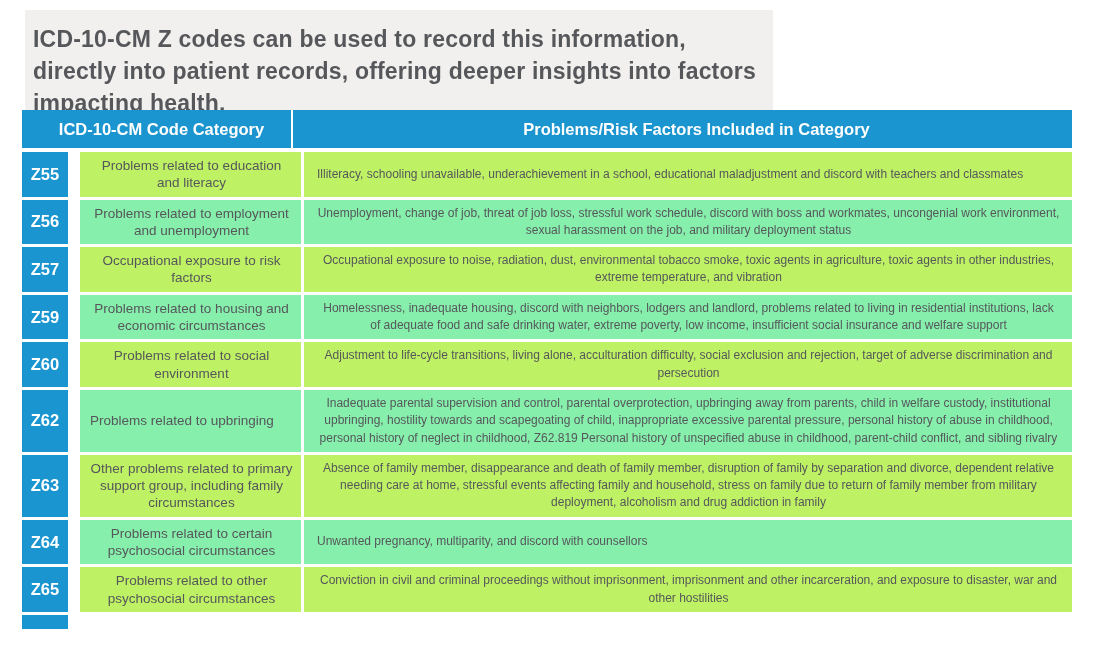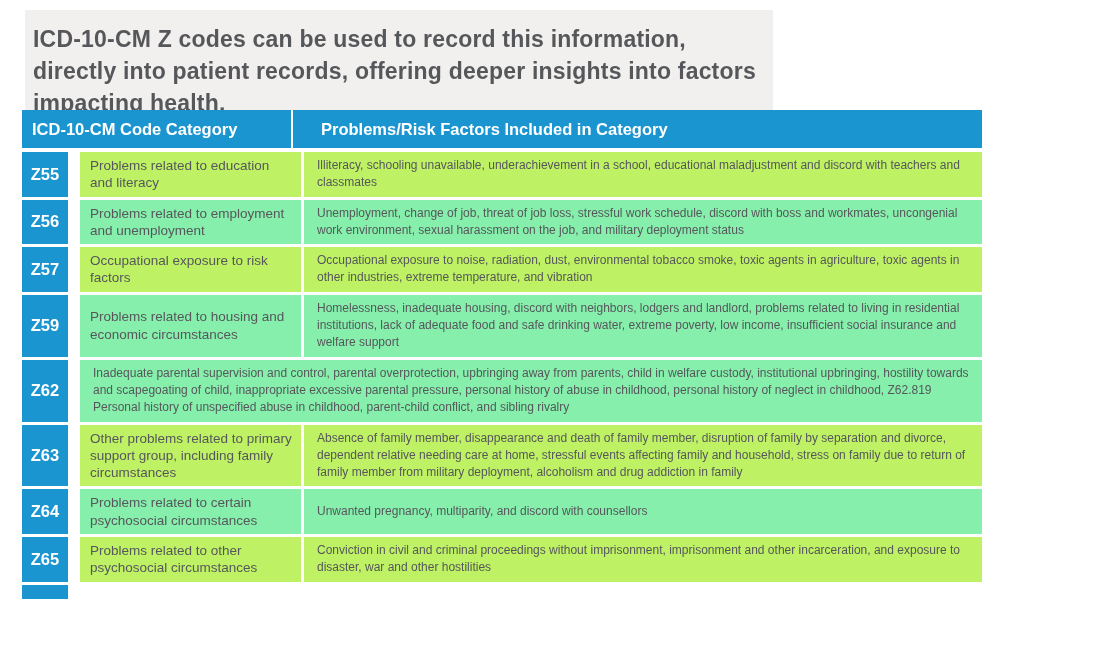--- a/index.html
+++ b/index.html
@@ -17,21 +17,22 @@
     color: #56575b;
     font-size: 23px;
     font-weight: bold;
     line-height: 32px;
     padding: 13px 10px 13px 8px;
     letter-spacing: 0.2px;
   }
   .z-table {
     position: absolute;
     left: 22px; top: 110px;
-    width: 960px;
+    width: 1050px;
+    text-align: center;
   }
   .thead {
     display: flex;
     background: #1b95d0;
     color: #ffffff;
     font-weight: bold;
     font-size: 16.5px;
     height: 38px;
     align-items: center;
     margin-bottom: 4px;
@@ -124,23 +125,29 @@
     <div class="cell-category">Occupational exposure to risk factors</div>
     <div class="cell-factors">Occupational exposure to noise, radiation, dust, environmental tobacco smoke, toxic agents in agriculture, toxic agents in other industries, extreme temperature, and vibration</div>
   </div>
 
   <div class="trow row-blue">
     <div class="cell-code">Z59</div>
     <div class="cell-category">Problems related to housing and economic circumstances</div>
     <div class="cell-factors">Homelessness, inadequate housing, discord with neighbors, lodgers and landlord, problems related to living in residential institutions, lack of adequate food and safe drinking water, extreme poverty, low income, insufficient social insurance and welfare support</div>
   </div>
 
+  <div class="trow row-gray">
+    <div class="cell-code">Z60</div>
+    <div class="cell-category">Problems related to social environment</div>
+    <div class="cell-factors">Adjustment to life-cycle transitions, living alone, acculturation difficulty, social exclusion and rejection, target of adverse discrimination and persecution</div>
+  </div>
 
   <div class="trow row-blue">
     <div class="cell-code">Z62</div>
+    <div class="cell-category">Problems related to upbringing</div>
     <div class="cell-factors">Inadequate parental supervision and control, parental overprotection, upbringing away from parents, child in welfare custody, institutional upbringing, hostility towards and scapegoating of child, inappropriate excessive parental pressure, personal history of abuse in childhood, personal history of neglect in childhood, Z62.819 Personal history of unspecified abuse in childhood, parent-child conflict, and sibling rivalry</div>
   </div>
 
   <div class="trow row-gray">
     <div class="cell-code">Z63</div>
     <div class="cell-category">Other problems related to primary support group, including family circumstances</div>
     <div class="cell-factors">Absence of family member, disappearance and death of family member, disruption of family by separation and divorce, dependent relative needing care at home, stressful events affecting family and household, stress on family due to return of family member from military deployment, alcoholism and drug addiction in family</div>
   </div>
 
   <div class="trow row-blue">

